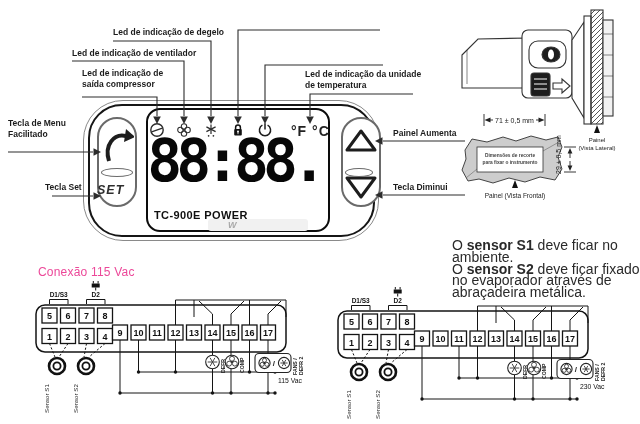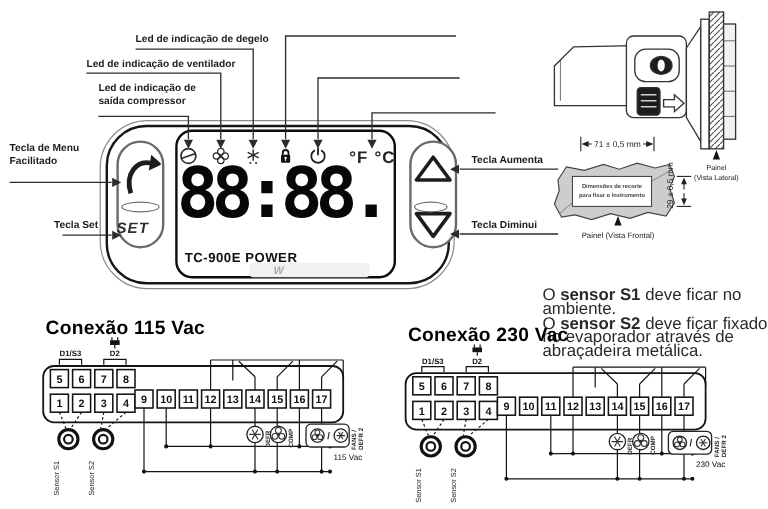--- a/index.html
+++ b/index.html
@@ -1,20 +1,20 @@
 <!DOCTYPE html>
 <html><head>
 <meta charset="utf-8">
 <style>
   *{box-sizing:border-box;margin:0;padding:0}
   html,body{width:640px;height:424px;overflow:hidden;background:#fff}
   #stage{position:relative;width:640px;height:424px;background:#fff;font-family:"Liberation Sans",sans-serif}
   .abs{position:absolute}
   .callout{position:absolute;font-size:8.5px;font-weight:bold;line-height:10.5px;color:#1c1c1c;white-space:pre-line}
-  .dtitle{position:absolute;font-size:16px;font-weight:bold;color:#000000;letter-spacing:.2px}
+  .dtitle{position:absolute;font-size:12px;font-weight:normal;color:#ec4899;letter-spacing:.2px}
   .note{position:absolute;font-size:14px;line-height:11.8px;color:#2a2a2a;white-space:pre-wrap;width:188px}
   .device-outline2{border:1.2px solid #8a8a8a;border-radius:40px;background:#fff}
   .device{border:2.2px solid #161616;border-radius:34px;background:#fff}
   .capsule{border:2px solid #6a6a6a;border-radius:22px;background:#fff}
   .ovalbar{border:1.6px solid #6a6a6a;border-radius:50%;background:#fff}
   .panel{border:2.4px solid #0c0c0c;border-radius:14px;background:#fff}
   .digits{font-family:"DejaVu Sans Mono",monospace;font-size:58px;font-weight:bold;letter-spacing:-6px;color:#070707;text-align:center;line-height:1;white-space:nowrap}
   .model{font-size:11px;font-weight:bold;letter-spacing:.4px;color:#101010}
   .wm{font-size:9px;font-weight:bold;font-style:italic;color:#a9a9a9}
   .wmbg{background:#f1f1f1;border-radius:3px}
@@ -48,24 +48,26 @@
 </style>
 </head>
 <body>
 
 <div id="stage">
 
   <div class="callout" style="left:113px;top:27px">Led de indicação de degelo</div>
   <div class="callout" style="left:72px;top:48px">Led de indicação de ventilador</div>
   <div class="callout" style="left:82px;top:68px">Led de indicação de
 saída compressor</div>
+  <div class="callout" style="left:305px;top:69px">Led de indicação da unidade
+de temperatura</div>
   <div class="callout" style="left:8px;top:118px">Tecla de Menu
 Facilitado</div>
   <div class="callout" style="left:45px;top:182px">Tecla Set</div>
-  <div class="callout" style="left:393px;top:128px">Tecla Aumenta</div>
+  <div class="callout" style="left:393px;top:128px">Painel Aumenta</div>
   <div class="callout" style="left:393px;top:182px">Tecla Diminui</div>
 
   <div class="abs device-outline2" style="left:83px;top:100px;width:296px;height:141px"></div>
   <div class="abs device" style="left:88px;top:104px;width:287px;height:133px"></div>
 
   <div class="abs capsule" style="left:97px;top:117px;width:40px;height:90px"></div>
   <svg class="abs" style="left:102px;top:127px" width="32" height="40" viewBox="0 0 32 40">
     <path d="M7,34 C2,18 12,6 24,9" stroke="#1d1d1d" stroke-width="4" fill="none"></path>
     <polygon points="24,2 33,10 22,15" fill="#1d1d1d"></polygon>
   </svg>
@@ -204,21 +206,20 @@
     <text x="515" y="198" class="plab2">Painel (Vista Frontal)</text>
   </svg>
 
   <div class="note" style="left:452px;top:240px"><span>O </span><b>sensor S1</b><span> deve ficar no
 ambiente.
 O </span><b>sensor S2</b><span> deve ficar fixado
 no evaporador através de
 abraçadeira metálica.</span></div>
 
   <div class="dtitle" style="left:38px;top:265px">Conexão 115 Vac</div>
-  <div class="dtitle" style="left:340px;top:271px">Conexão 230 Vac</div>
 
   <svg id="svg115" class="abs" style="left:28px;top:262px" width="310" height="162" viewBox="0 0 310 162">
       <g>
         <rect x="8" y="43" width="250" height="47" rx="9" class="wbox"></rect>
         <line x1="147.5" y1="63" x2="147.5" y2="38" class="wire"></line>
         <line x1="221.5" y1="63" x2="221.5" y2="38" class="wire"></line>
         <line x1="147.5" y1="38" x2="258" y2="38" class="wire"></line>
         <line x1="166" y1="38" x2="166" y2="55" class="wire"></line>
         <line x1="258" y1="38" x2="258" y2="55" class="wire"></line>
         <line x1="184.5" y1="63" x2="184.5" y2="52" class="wire"></line>

